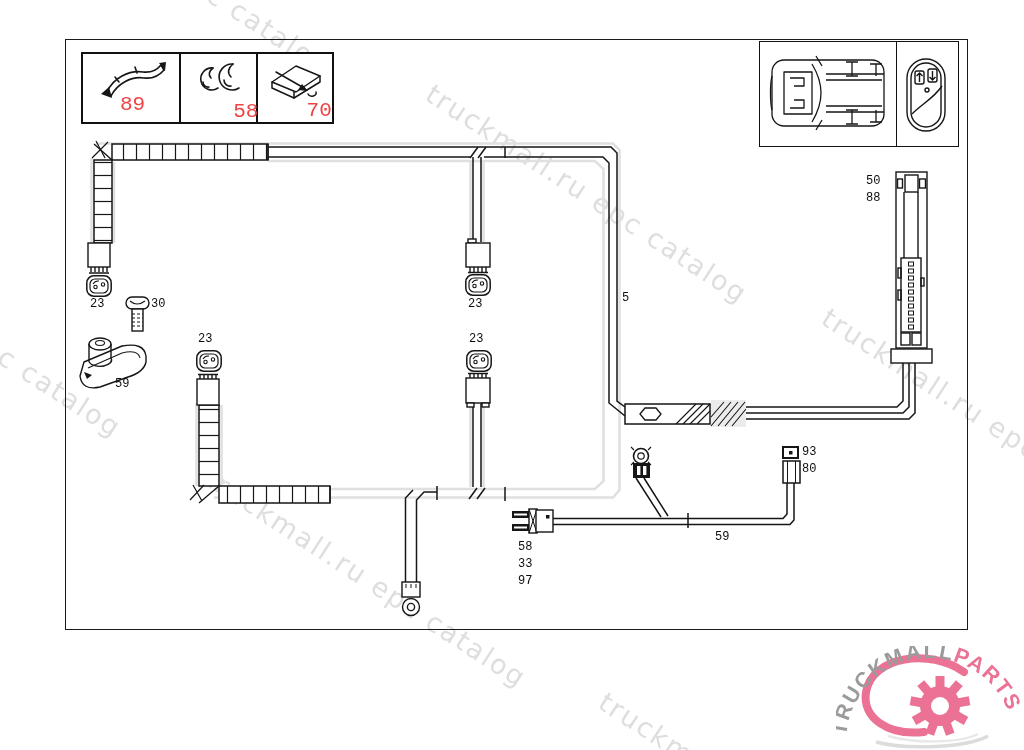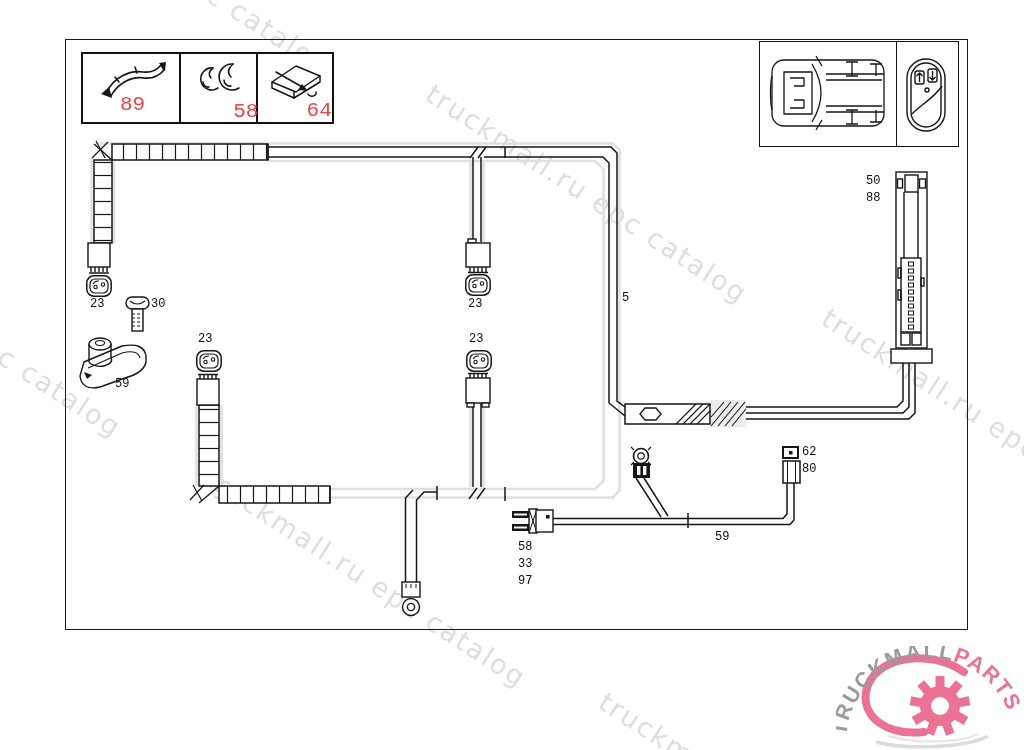--- a/index.html
+++ b/index.html
@@ -67,21 +67,21 @@
     <div class="legend-cell" style="width:75px">
       <svg class="absvg" style="left:6px;top:6px" width="64" height="46" viewBox="0 0 64 46">
         <g fill="none" stroke="#161616" stroke-width="1.5" stroke-linejoin="round" stroke-linecap="round">
           <path d="M8,22 L32,6 L56,16 L32,32 Z"></path>
           <path d="M8,22 L8,28 L30,38 L56,22 L56,16"></path>
           <path d="M30,32 L30,38 M44,34 a4 3 0 1 0 8,-2"></path>
           <path d="M12,12 L40,28"></path>
         </g>
         <polygon points="44,31 38,24 34,30" fill="#161616"></polygon>
       </svg>
-      <div class="legend-label" style="left:49px;top:48px">64</div>
+      <div class="legend-label" style="left:49px;top:48px">70</div>
     </div>
   </div>
 
   <div id="vehicle-box">
     <svg class="absvg" style="left:6px;top:8px" width="126" height="88" viewBox="0 0 126 88">
       <g fill="none" stroke="#161616" stroke-width="1.3" stroke-linejoin="round">
         <rect x="6" y="10" width="112" height="66" rx="12"></rect>
         <path d="M6,26 C4,34 4,52 6,60"></path>
         <rect x="18" y="22" width="28" height="42"></rect>
         <path d="M24,28 h14 v8 h-10 M24,58 h14 v-8 h-10"></path>
@@ -283,21 +283,21 @@
 
   <div class="callout" style="left:90px;top:296px">23</div>
   <div class="callout" style="left:151px;top:296px">30</div>
   <div class="callout" style="left:115px;top:376px">59</div>
   <div class="callout" style="left:198px;top:331px">23</div>
   <div class="callout" style="left:468px;top:296px">23</div>
   <div class="callout" style="left:469px;top:331px">23</div>
   <div class="callout" style="left:622px;top:290px">5</div>
   <div class="callout" style="left:866px;top:173px">50</div>
   <div class="callout" style="left:866px;top:190px">88</div>
-  <div class="callout" style="left:802px;top:444px">62</div>
+  <div class="callout" style="left:802px;top:444px">93</div>
   <div class="callout" style="left:802px;top:461px">80</div>
   <div class="callout" style="left:518px;top:539px">58</div>
   <div class="callout" style="left:518px;top:556px">33</div>
   <div class="callout" style="left:518px;top:573px">97</div>
   <div class="callout" style="left:715px;top:529px">59</div>
 
   <svg id="logo" viewBox="0 0 188 104">
     <defs>
       <path id="logoArc" d="M 10,96 A 84 84 0 0 1 178,96" fill="none"></path>
     </defs>

